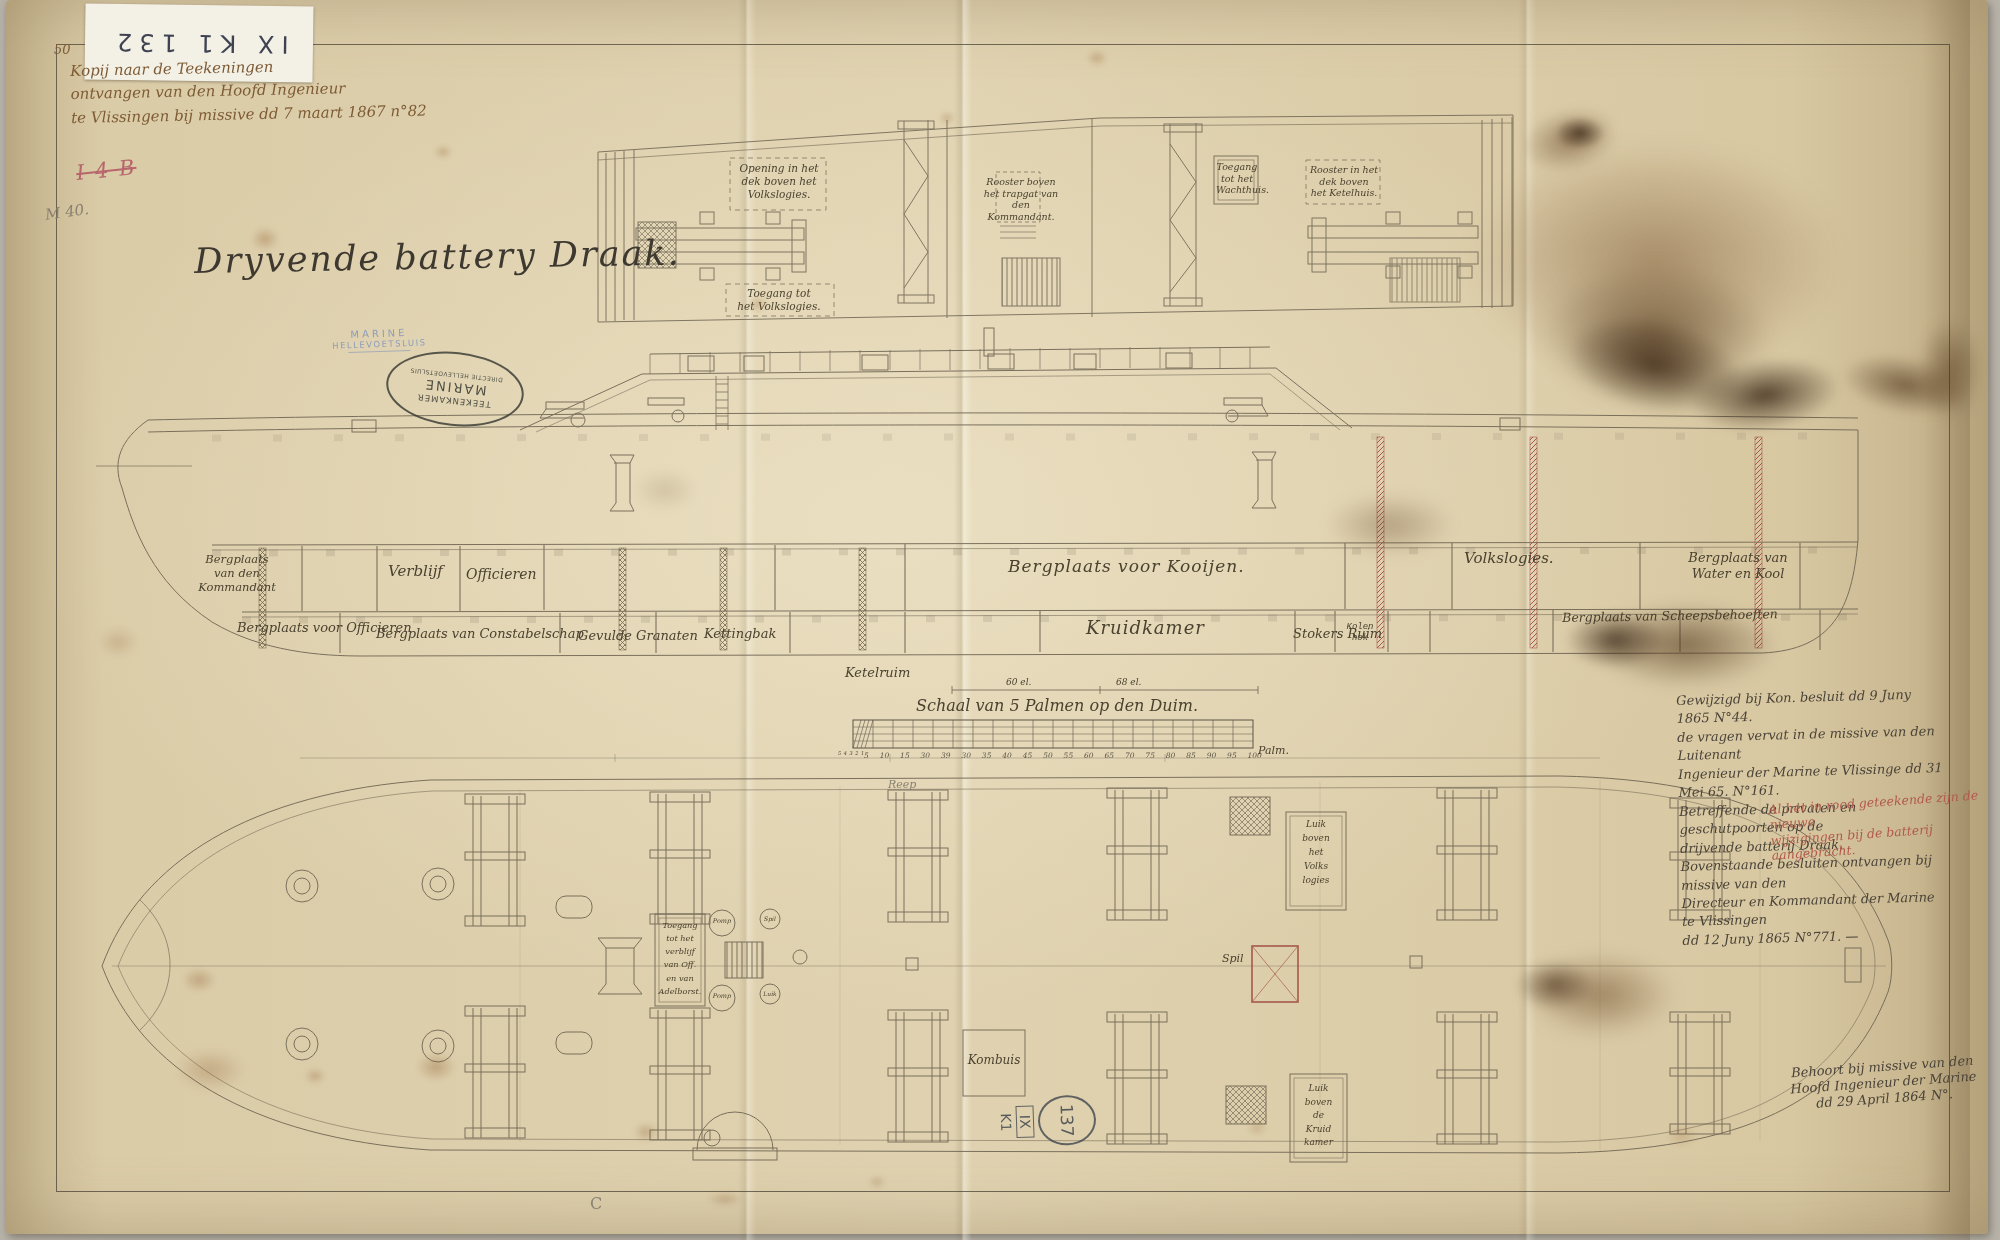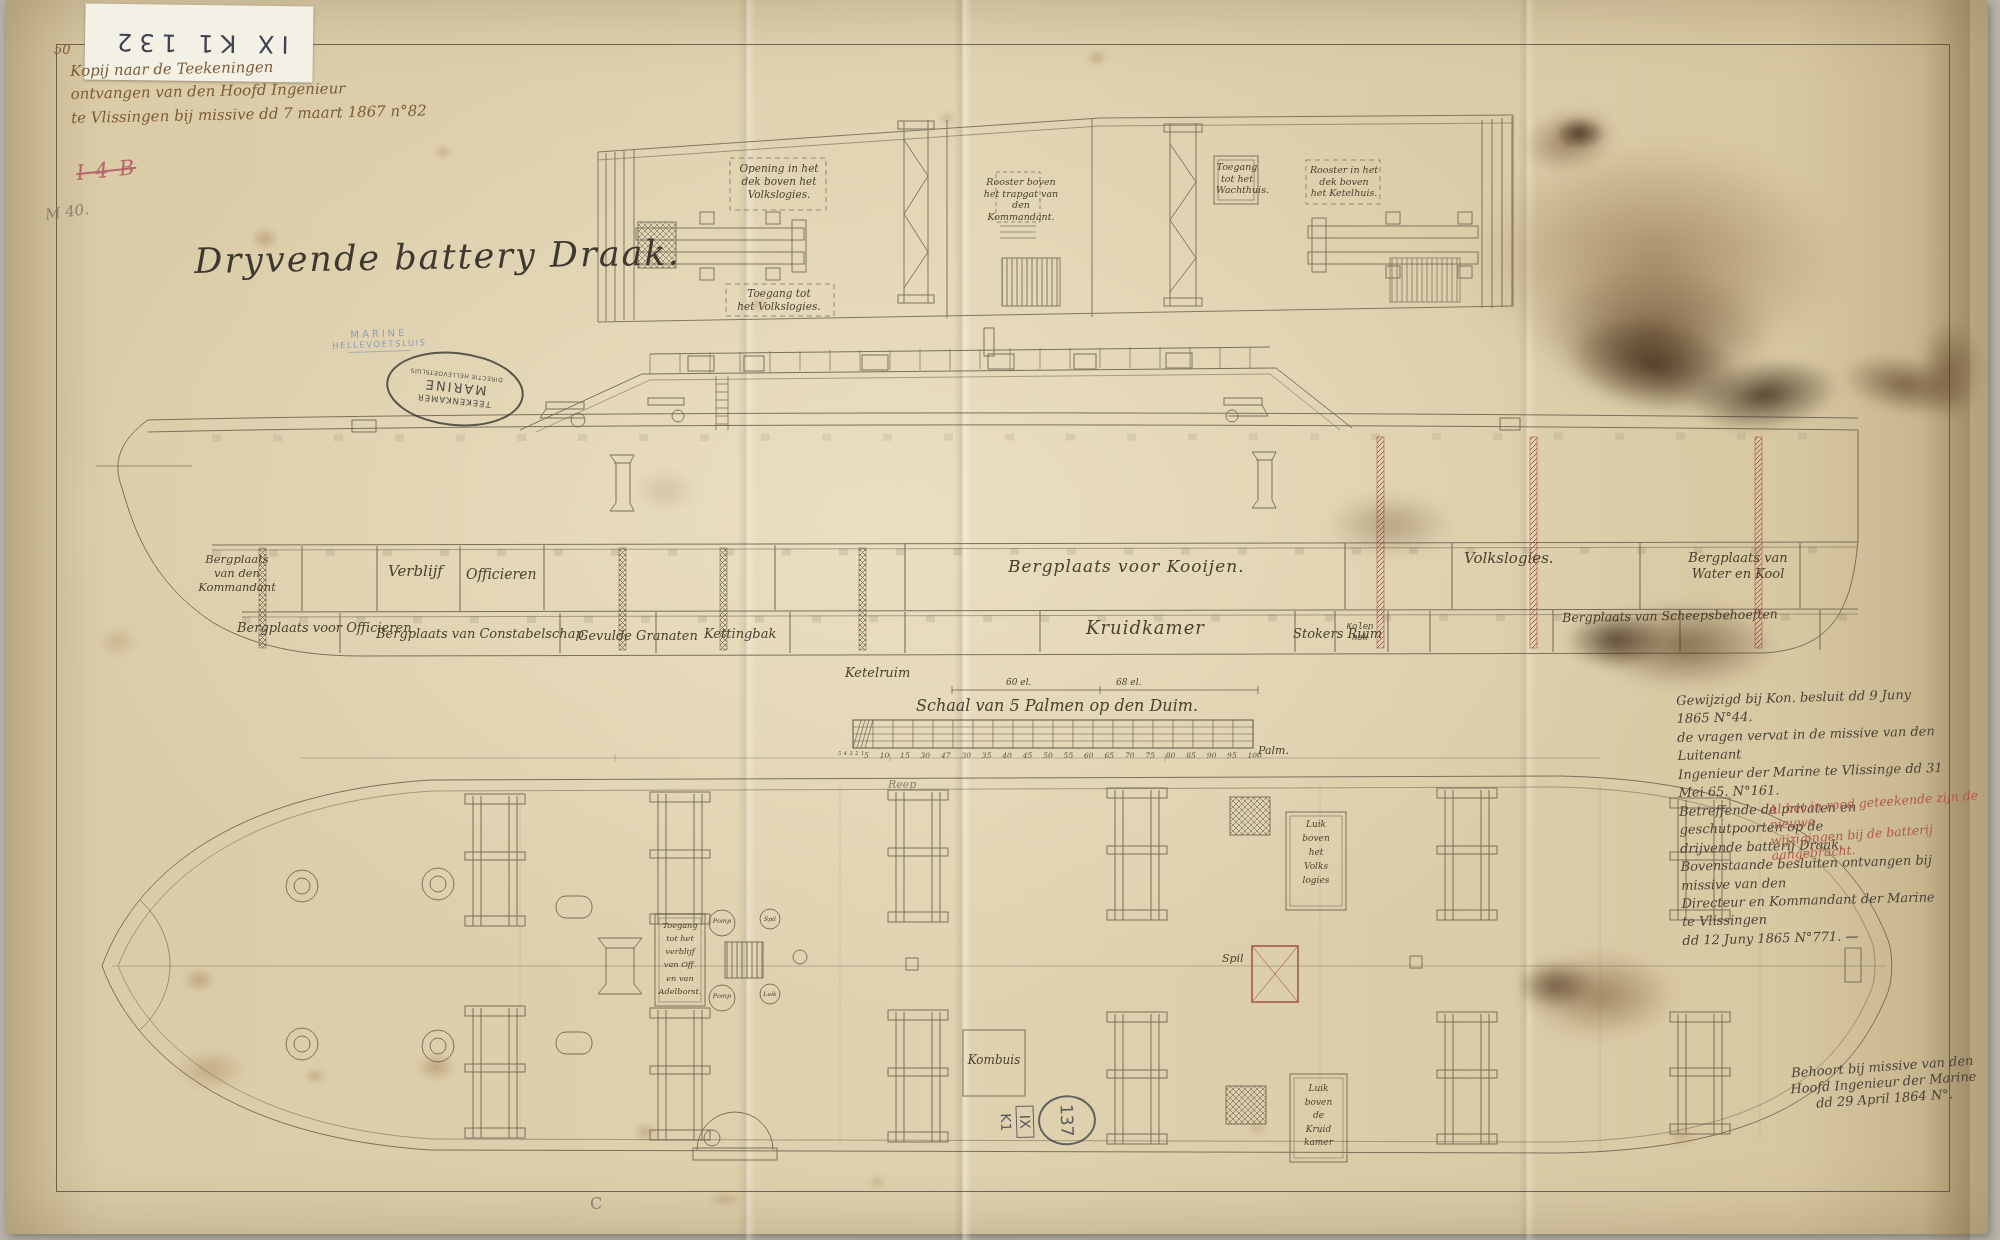--- a/index.html
+++ b/index.html
@@ -379,21 +379,21 @@
 
   <div class="lbl c" style="left:912px;top:696px;width:290px;font-size:16px;">Schaal van 5 Palmen op den Duim.</div>
   <div class="lbl" style="left:1006px;top:677px;font-size:9px;">60 el.</div>
   <div class="lbl" style="left:1116px;top:677px;font-size:9px;">68 el.</div>
   <div class="lbl" style="left:838px;top:750px;font-size:5px;letter-spacing:.5px;">5 4 3 2 1</div>
   <div class="ticksrow">
     <span>5</span>
       <span>10</span>
       <span>15</span>
       <span>30</span>
-      <span>47</span>
+      <span>39</span>
       <span>30</span>
       <span>35</span>
       <span>40</span>
       <span>45</span>
       <span>50</span>
       <span>55</span>
       <span>60</span>
       <span>65</span>
       <span>70</span>
       <span>75</span>

